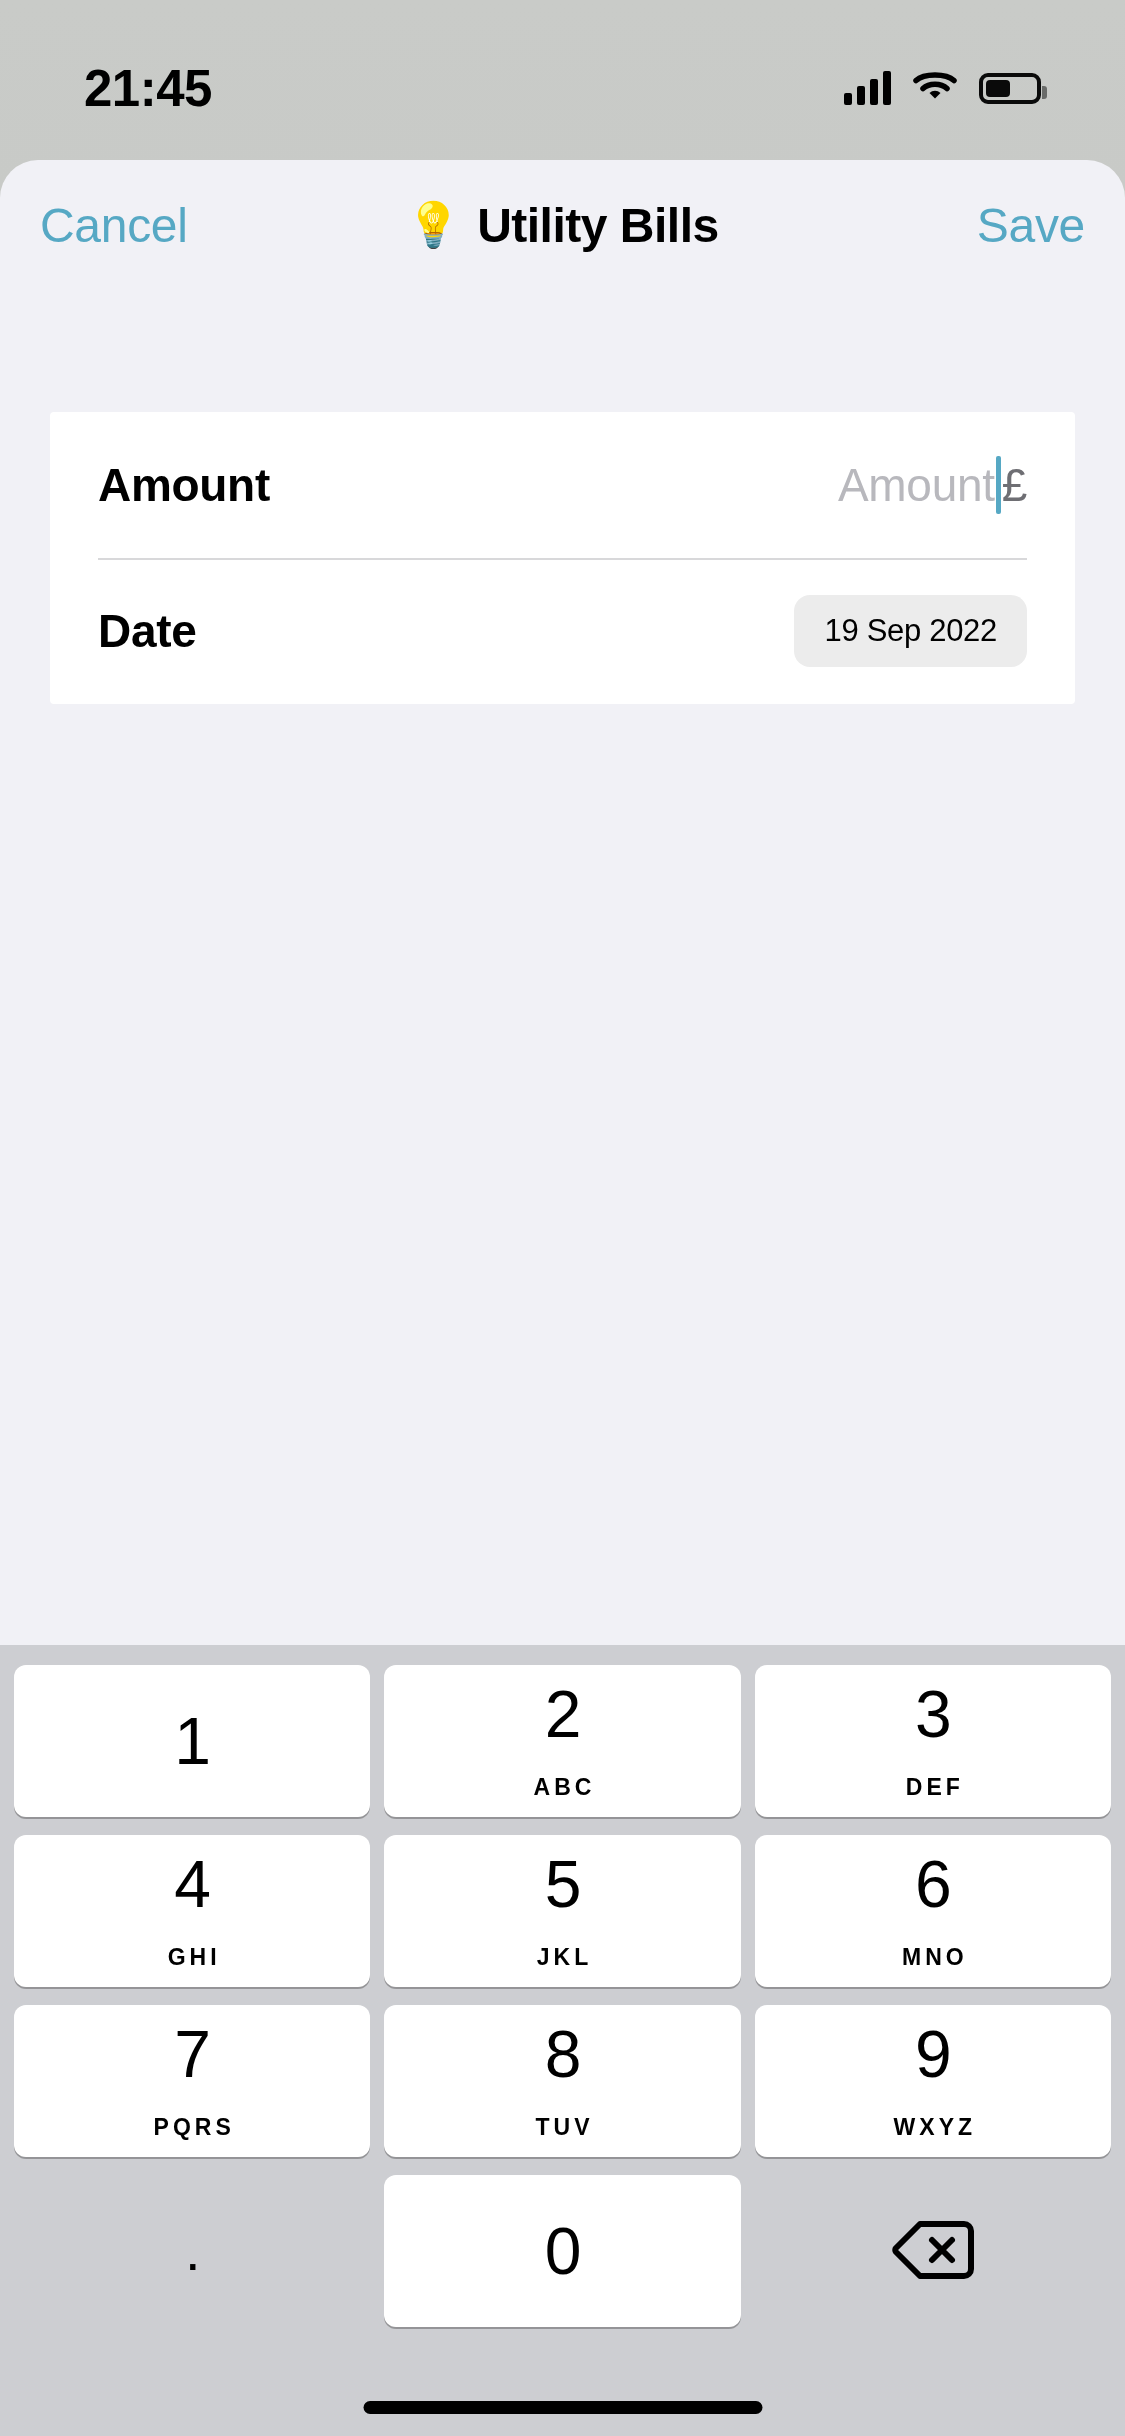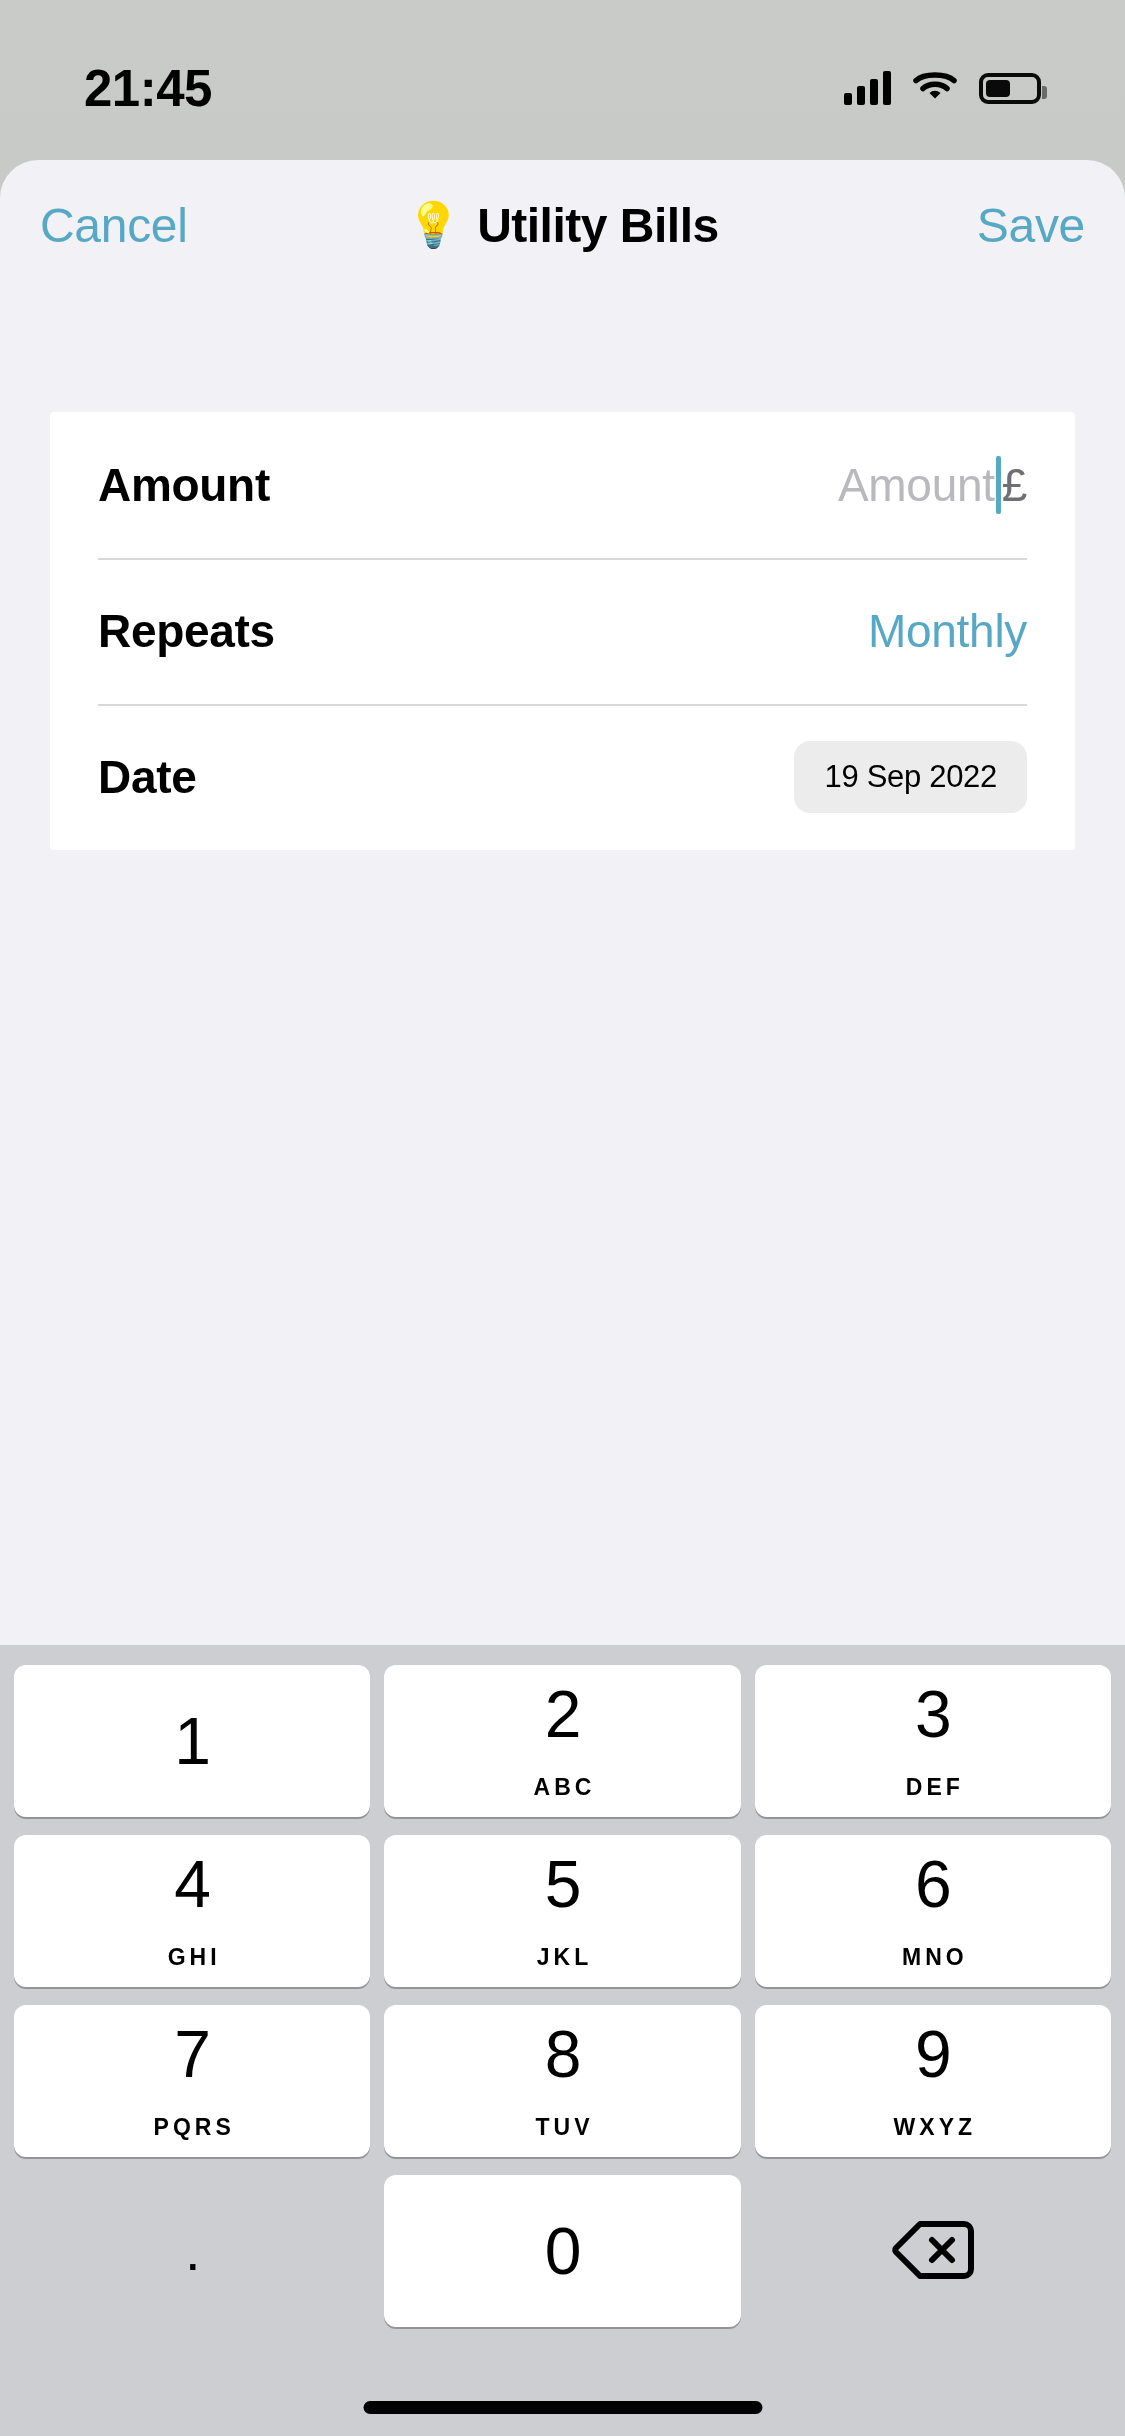--- a/index.html
+++ b/index.html
@@ -215,24 +215,20 @@
 
     <div class="form-row">
       <span class="row-label">Amount</span>
       <span id="amount-value">
         <span id="amount-placeholder">Amount</span>
         <span id="amount-caret"></span>
         <span id="amount-currency">£</span>
       </span>
     </div>
 
-    <div class="form-row">
-      <span class="row-label">Repeats</span>
-      <button id="repeats-value">Monthly</button>
-    </div>
 
     <div class="form-row">
       <span class="row-label">Date</span>
       <button id="date-pill">19 Sep 2022</button>
     </div>
 
   </div>
 </div>
 
 <div id="keyboard">

